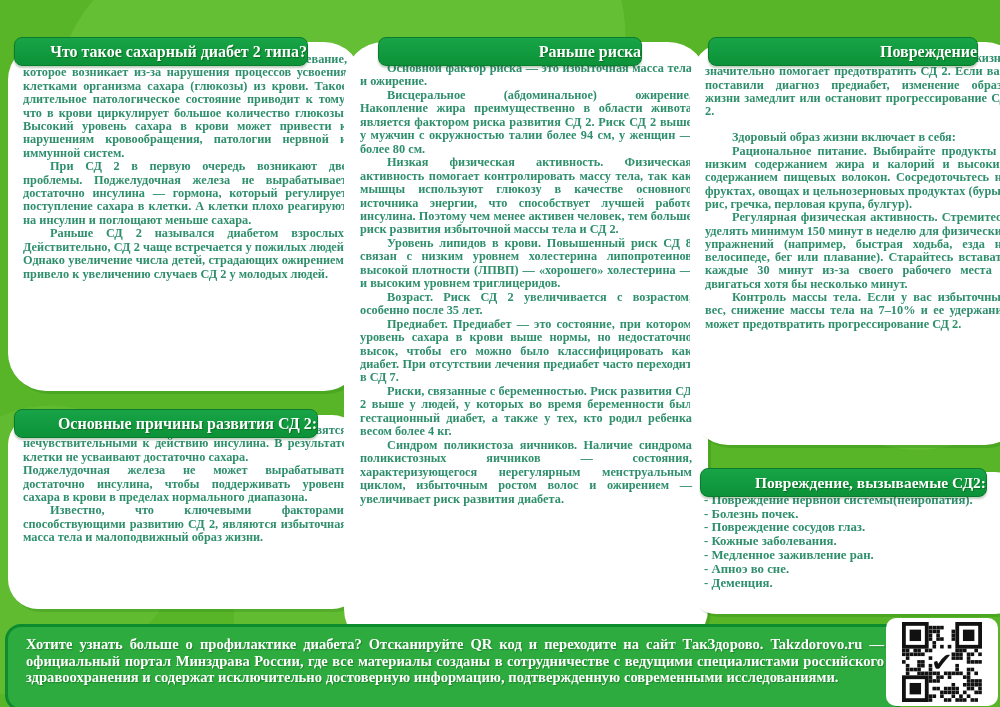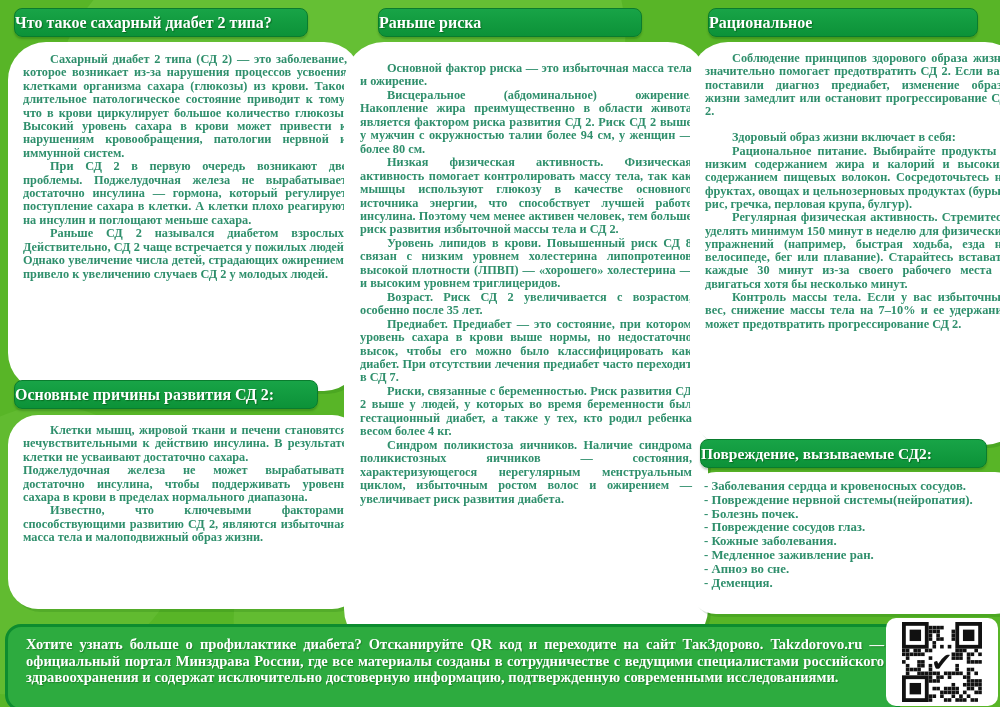--- a/index.html
+++ b/index.html
@@ -13,25 +13,25 @@
   .bg-shape{position:absolute;background:#65bf34;z-index:0;}
   .bg-shape.s1{width:560px;height:420px;left:60px;top:-140px;border-radius:160px;transform:rotate(-38deg);}
   .bg-shape.s2{width:420px;height:360px;left:240px;top:430px;border-radius:150px;transform:rotate(-35deg);background:#62bc31;}
   .bg-shape.s3{width:380px;height:300px;left:760px;top:120px;border-radius:140px;transform:rotate(-40deg);background:#63bd33;}
   .bg-shape.s4{width:300px;height:260px;left:-120px;top:420px;border-radius:120px;transform:rotate(-32deg);background:#61bb30;}
 
   .hdr{
     position:absolute;z-index:2;
     background:linear-gradient(180deg,#18a447,#0c9238);
     border:1.5px solid #0a7c2e;border-radius:8px;
-    color:#ffffff;text-align:left;
+    color:#ffffff;text-align:right;
     font-size:16px;line-height:27px;
     text-shadow:1px 1px 1px rgba(0,60,0,.45);
     box-shadow:0 2px 2px rgba(0,60,0,.25);
-    white-space:nowrap;overflow:hidden;
+    white-space:nowrap;overflow:hidden;margin-top:29px;
   }
   .panel{
     position:absolute;z-index:1;
     background:#ffffff;
     color:#2f8f6c;
     overflow:hidden;
     box-shadow:3px 3px 0 rgba(10,90,10,.15);
   }
   .panel .para{margin:0;text-indent:2.2em;text-align:justify;}
   .panel .para.no-indent{text-indent:0;}
@@ -104,21 +104,21 @@
     <p class="para">Основной фактор риска — это избыточная масса тела и ожирение.</p>
     <p class="para">Висцеральное (абдоминальное) ожирение. Накопление жира преимущественно в области живота является фактором риска развития СД 2. Риск СД 2 выше у мужчин с окружностью талии более 94 см, у женщин — более 80 см.</p>
     <p class="para">Низкая физическая активность. Физическая активность помогает контролировать массу тела, так как мышцы используют глюкозу в качестве основного источника энергии, что способствует лучшей работе инсулина. Поэтому чем менее активен человек, тем больше риск развития избыточной массы тела и СД 2.</p>
     <p class="para">Уровень липидов в крови. Повышенный риск СД 8 связан с низким уровнем холестерина липопротеинов высокой плотности (ЛПВП) — «хорошего» холестерина — и высоким уровнем триглицеридов.</p>
     <p class="para">Возраст. Риск СД 2 увеличивается с возрастом, особенно после 35 лет.</p>
     <p class="para">Предиабет. Предиабет — это состояние, при котором уровень сахара в крови выше нормы, но недостаточно высок, чтобы его можно было классифицировать как диабет. При отсутствии лечения предиабет часто переходит в СД 7.</p>
     <p class="para">Риски, связанные с беременностью. Риск развития СД 2 выше у людей, у которых во время беременности был гестационный диабет, а также у тех, кто родил ребенка весом более 4 кг.</p>
     <p class="para">Синдром поликистоза яичников. Наличие синдрома поликистозных яичников — состояния, характеризующегося нерегулярным менструальным циклом, избыточным ростом волос и ожирением — увеличивает риск развития диабета.</p>
   </div>
 
-<div class="hdr h-prev">Рациональное</div>
+<div class="hdr h-prev">Повреждение</div>
 <div class="panel p-prev">
     <p class="para">Соблюдение принципов здорового образа жизни значительно помогает предотвратить СД 2. Если вам поставили диагноз предиабет, изменение образа жизни замедлит или остановит прогрессирование СД 2.</p>
     <p class="para gap-top">Здоровый образ жизни включает в себя:</p>
     <p class="para">Рациональное питание. Выбирайте продукты с низким содержанием жира и калорий и высоким содержанием пищевых волокон. Сосредоточьтесь на фруктах, овощах и цельнозерновых продуктах (бурый рис, гречка, перловая крупа, булгур).</p>
     <p class="para">Регулярная физическая активность. Стремитесь уделять минимум 150 минут в неделю для физических упражнений (например, быстрая ходьба, езда на велосипеде, бег или плавание). Старайтесь вставать каждые 30 минут из-за своего рабочего места и двигаться хотя бы несколько минут.</p>
     <p class="para">Контроль массы тела. Если у вас избыточный вес, снижение массы тела на 7–10% и ее удержание может предотвратить прогрессирование СД 2.</p>
   </div>
 
 <div class="hdr h-compl">Повреждение, вызываемые СД2:</div>
 <div class="panel p-compl">

